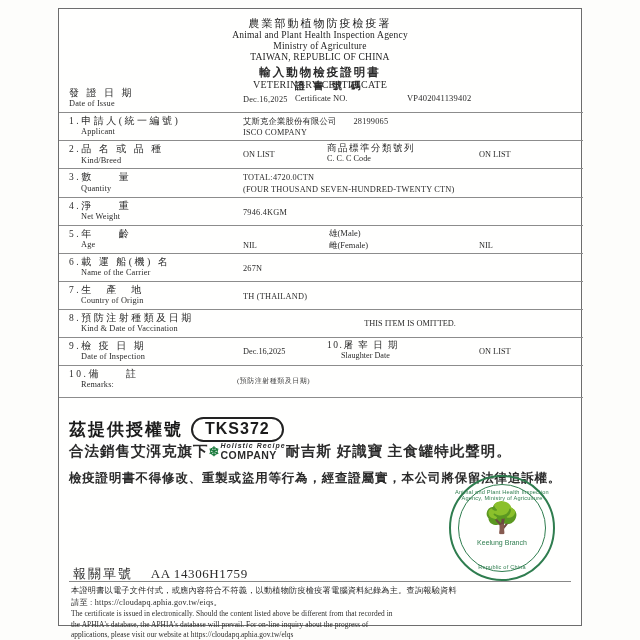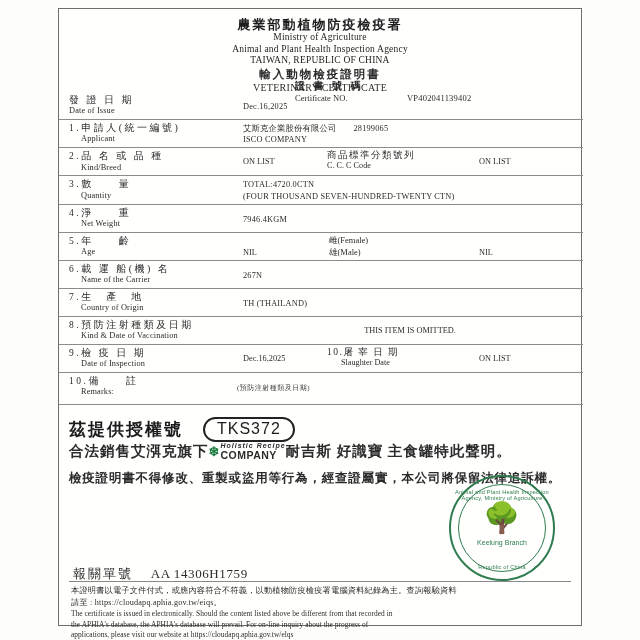--- a/index.html
+++ b/index.html
@@ -32,23 +32,23 @@
     background: #fffffe;
     box-sizing: border-box;
   }
   
   .header {
     text-align: center;
     padding-top: 8px;
     line-height: 1.18;
   }
   .h-cn {
-    font-size: 13px;
+    font-size: 11px;
     letter-spacing: 2px;
-    font-weight: bold;
+    font-weight: normal;
     color: #1d1d1d;
   }
   .h-en {
     font-size: 9.5px;
     color: #1d1d1d;
     letter-spacing: .2px;
   }
   .h-cn2 {
     font-size: 11.5px;
     letter-spacing: 2px;
@@ -79,21 +79,21 @@
   .certno-lab { width: 108px; }
   .certno-val {
     font-size: 8.5px;
     letter-spacing: .2px;
     padding-left: 4px;
   }
   
   .fields {
     position: absolute;
     left: 0;
-    top: 83px;
+    top: 76px;
     width: 524px;
   }
   .row {
     position: relative;
     min-height: 28px;
     border-bottom: 1px solid #8c8c8c;
     display: flex;
     box-sizing: border-box;
   }
   .lab {
@@ -183,34 +183,34 @@
   
   .auth {
     position: absolute;
     left: 10px;
     top: 408px;
     width: 504px;
   }
   .auth-line1 {
     display: flex;
     align-items: center;
-    gap: 20px;
+    gap: 8px;
     font-size: 17px;
     font-weight: bold;
     letter-spacing: 2px;
     color: #1b1b1b;
   }
   .tks {
     border: 2px solid #222;
     border-radius: 13px;
     padding: 1px 12px 2px 12px;
     font-size: 16px;
     letter-spacing: 1px;
     font-family: "Liberation Sans", sans-serif;
-    font-weight: normal;
+    font-weight: bold;
   }
   .auth-line2 {
     display: flex;
     align-items: center;
     font-size: 14.5px;
     font-weight: bold;
     letter-spacing: 1px;
   }
   .brandmark {
     font-family: "Liberation Sans", sans-serif;
@@ -305,22 +305,22 @@
   .footer .enf { font-size: 7.4px; letter-spacing: .05px; }
 </style>
 </head>
 <body>
 
 <div class="page">
   <div class="sheet">
 
     <div class="header">
       <div class="h-cn">農業部動植物防疫檢疫署</div>
+      <div class="h-en">Animal and Plant Health Inspection Agency</div>
       <div class="h-en">Ministry of Agriculture</div>
-      <div class="h-en">Animal and Plant Health Inspection Agency</div>
       <div class="h-en">TAIWAN, REPUBLIC OF CHINA</div>
       <div class="h-cn2">輸入動物檢疫證明書</div>
       <div class="h-en2">VETERINARY CERTIFICATE</div>
     </div>
 
     <div class="certno">
       <div class="certno-row">
         <div class="certno-lab">
           <div class="cn">證 書 號 碼</div>
           <div style="font-size:8.5px">Certificate NO.</div>
@@ -382,22 +382,22 @@
         <div class="val">7946.4KGM</div>
       </div>
 
       <div class="row">
         <div class="lab">
           <div class="cn"><span class="num">5.</span><span>年　　齡</span></div>
           <div class="en" style="padding-left:12px">Age</div>
         </div>
         <div class="splitL" style="padding-top:15px">NIL</div>
         <div class="mf">
+          <div>雄(Male)</div>
           <div>雌(Female)</div>
-          <div>雄(Male)</div>
         </div>
         <div class="mfval">
           <div>NIL</div>
         </div>
       </div>
 
       <div class="row">
         <div class="lab">
           <div class="cn"><span class="num">6.</span><span>載 運 船(機) 名</span></div>
           <div class="en" style="padding-left:12px">Name of the Carrier</div>

